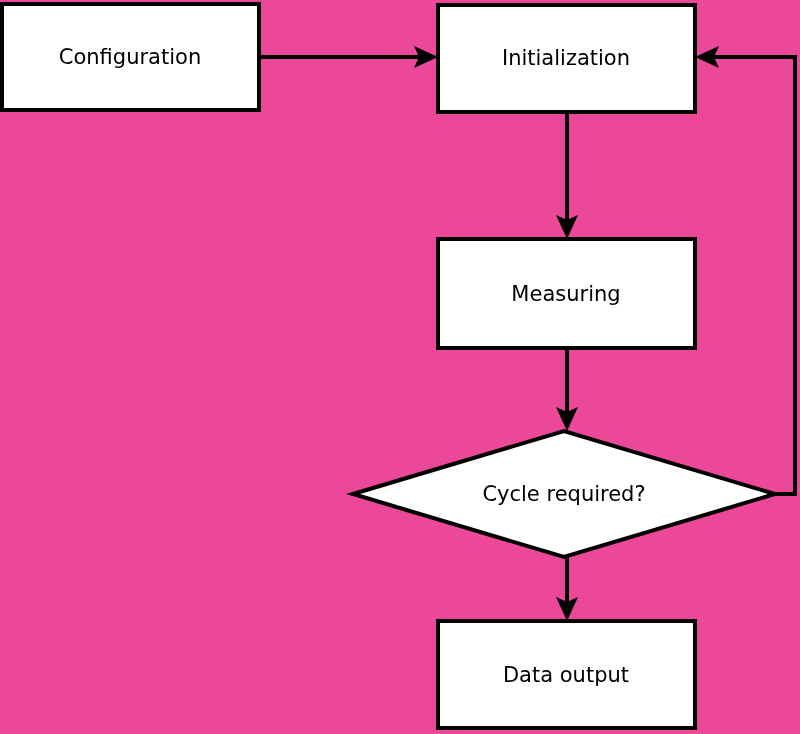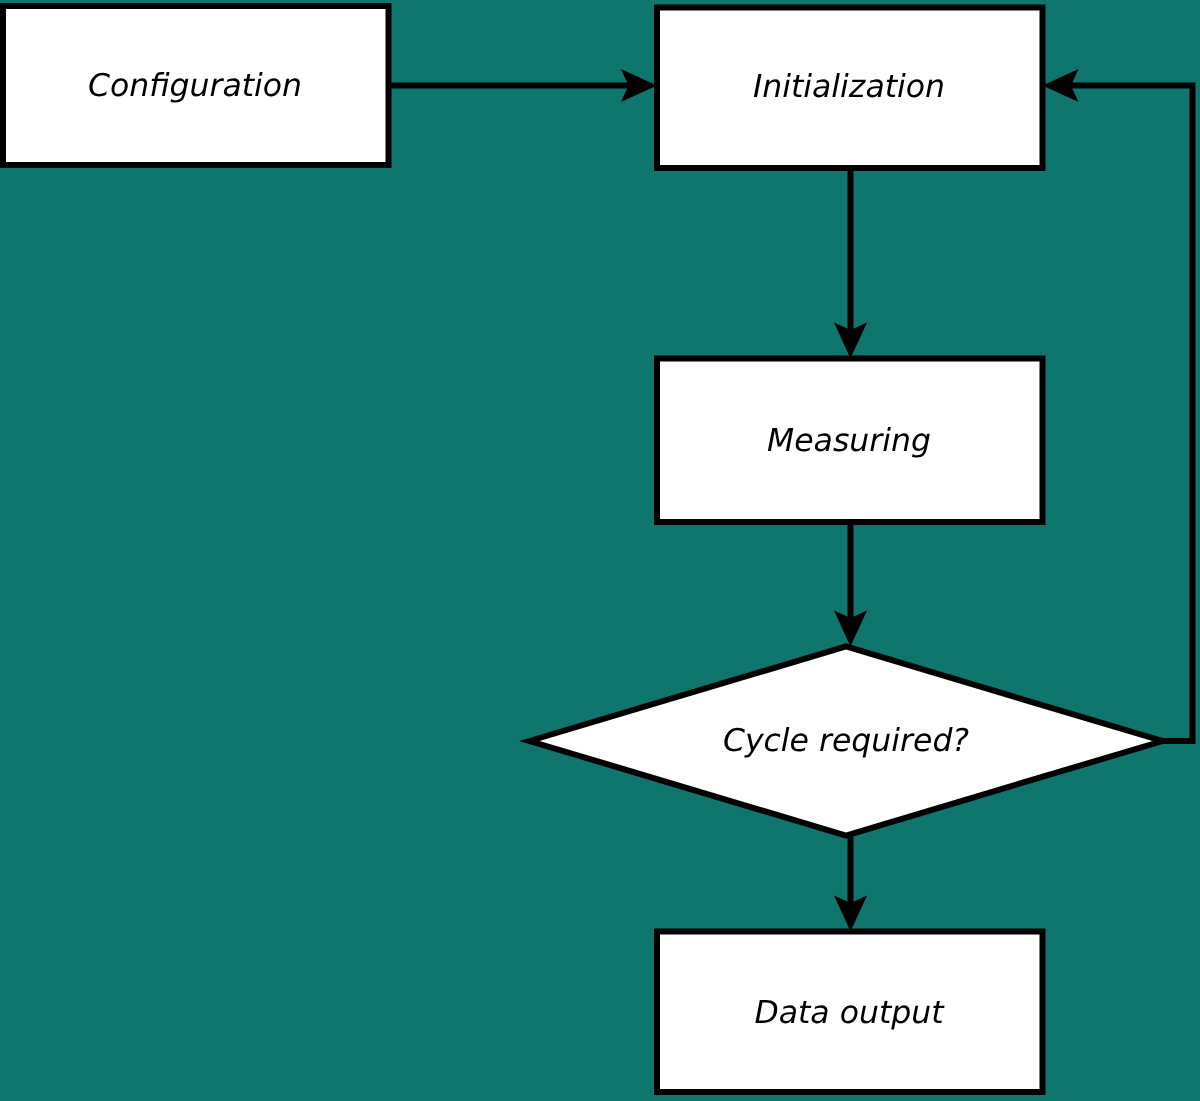--- a/index.html
+++ b/index.html
@@ -8,23 +8,22 @@
     padding: 0;
     background: #ffffff;
   }
   body {
     font-family: "DejaVu Sans", sans-serif;
   }
   #canvas {
     position: relative;
     width: 800px;
     height: 734px;
-    background: #0f766e;
+    background: #ec4899;
     overflow: hidden;
-    font-style: italic;
   }
   #diagram-svg {
     position: absolute;
     top: 0;
     left: 0;
     width: 800px;
     height: 734px;
     display: block;
   }
   .node-shape {

